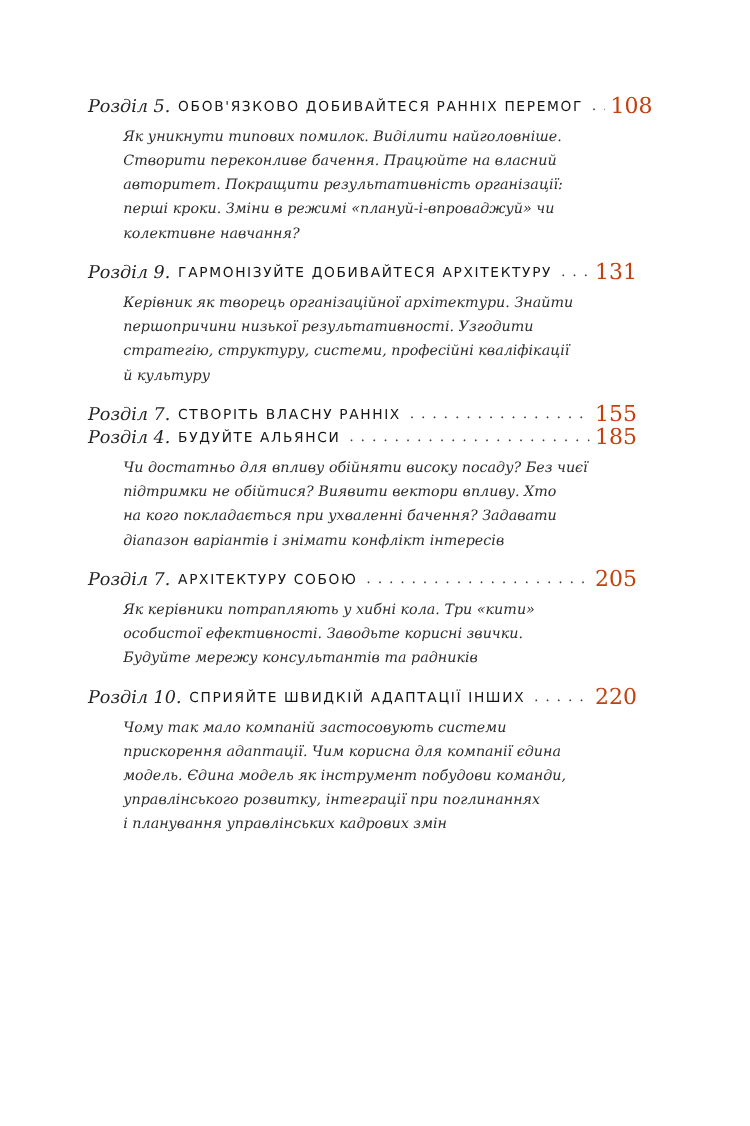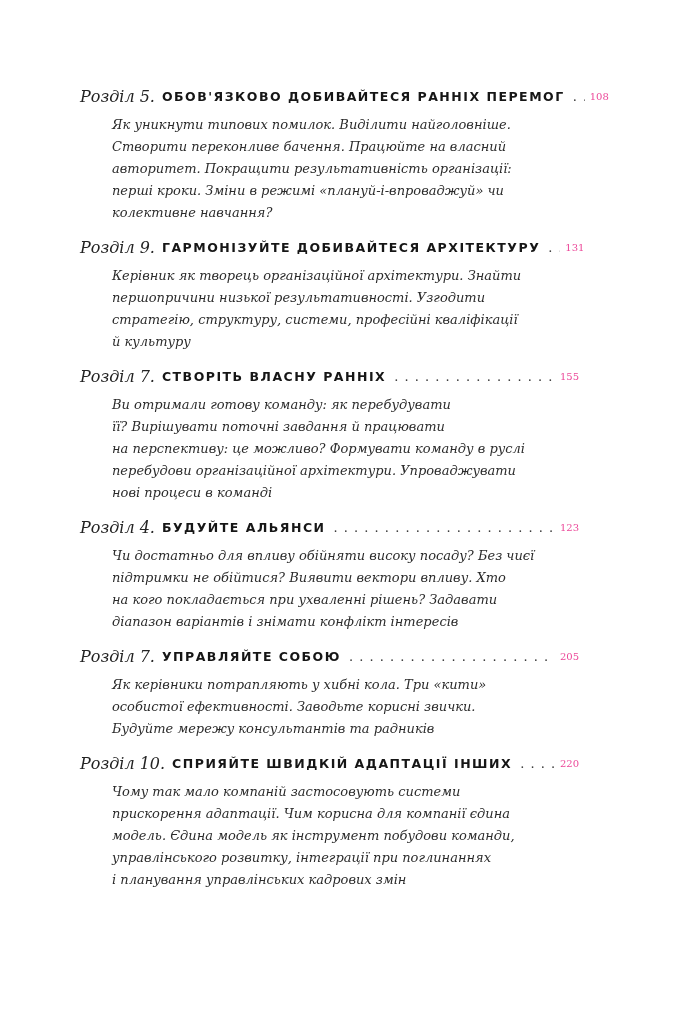--- a/index.html
+++ b/index.html
@@ -26,41 +26,41 @@
   }
   .chapter-label {
     font-style: italic;
     font-size: 16px;
     color: #232323;
     white-space: nowrap;
     flex: 0 0 auto;
   }
   .chapter-title {
     font-family: "DejaVu Sans", sans-serif;
-    font-weight: bold;
+    font-weight: normal;
     font-size: 12.5px;
     letter-spacing: 1.5px;
     color: #161616;
     white-space: nowrap;
     margin-left: 7px;
     flex: 0 0 auto;
   }
   .dot-leader {
     flex: 1 1 auto;
     overflow: hidden;
     white-space: nowrap;
     font-size: 13px;
     letter-spacing: 1px;
     color: #3a3a3a;
     margin: 0 5px 0 8px;
     min-width: 12px;
   }
   .page-num {
-    font-size: 10px;
-    color: #ec4899;
+    font-size: 20px;
+    color: #c2410c;
     white-space: nowrap;
     flex: 0 0 auto;
   }
   .chapter-desc {
     font-style: italic;
     font-size: 13px;
     line-height: 22px;
     color: #2b2b2b;
     margin: 7px 0 13px 32px;
     white-space: pre-line;
@@ -98,44 +98,39 @@
 й культуру</div>
   </div>
 
   <div class="toc-entry">
     <div class="toc-heading">
       <span class="chapter-label">Розділ 7.</span>
       <span class="chapter-title">СТВОРІТЬ ВЛАСНУ РАННІХ</span>
       <span class="dot-leader">. . . . . . . . . . . . . . . . . . . . . . . . . . . . . . . . . . . . . . . . . . . . . . . . . . . . . . . .</span>
       <span class="page-num">155</span>
     </div>
-    <div class="chapter-desc">Ви отримали готову команду: як перебудувати
-її? Вирішувати поточні завдання й працювати
-на перспективу: це можливо? Формувати команду в руслі
-перебудови організаційної архітектури. Упроваджувати
-нові процеси в команді</div>
   </div>
 
   <div class="toc-entry">
     <div class="toc-heading">
       <span class="chapter-label">Розділ 4.</span>
       <span class="chapter-title">БУДУЙТЕ АЛЬЯНСИ</span>
       <span class="dot-leader">. . . . . . . . . . . . . . . . . . . . . . . . . . . . . . . . . . . . . . . . . . . . . . . . . . . . . . . .</span>
-      <span class="page-num">123</span>
+      <span class="page-num">185</span>
     </div>
     <div class="chapter-desc">Чи достатньо для впливу обійняти високу посаду? Без чиєї
 підтримки не обійтися? Виявити вектори впливу. Хто
-на кого покладається при ухваленні рішень? Задавати
+на кого покладається при ухваленні бачення? Задавати
 діапазон варіантів і знімати конфлікт інтересів</div>
   </div>
 
   <div class="toc-entry">
     <div class="toc-heading">
       <span class="chapter-label">Розділ 7.</span>
-      <span class="chapter-title">УПРАВЛЯЙТЕ СОБОЮ</span>
+      <span class="chapter-title">АРХІТЕКТУРУ СОБОЮ</span>
       <span class="dot-leader">. . . . . . . . . . . . . . . . . . . . . . . . . . . . . . . . . . . . . . . . . . . . . . . . . . . . . . . .</span>
       <span class="page-num">205</span>
     </div>
     <div class="chapter-desc">Як керівники потрапляють у хибні кола. Три «кити»
 особистої ефективності. Заводьте корисні звички.
 Будуйте мережу консультантів та радників</div>
   </div>
 
   <div class="toc-entry">
     <div class="toc-heading">

